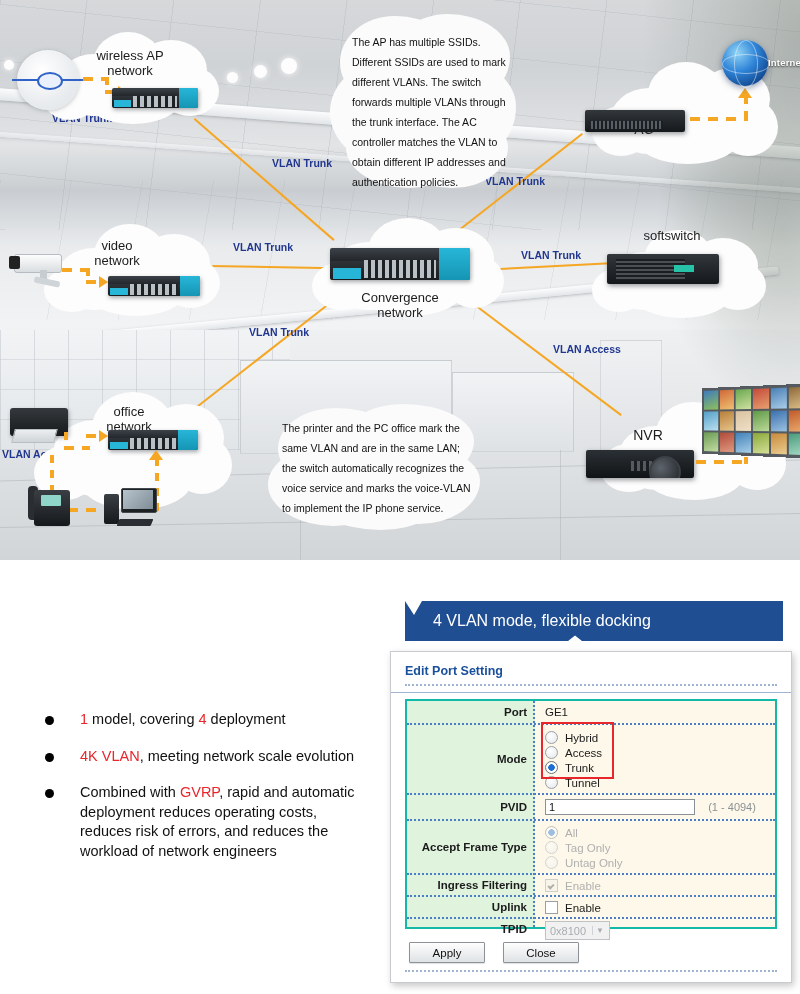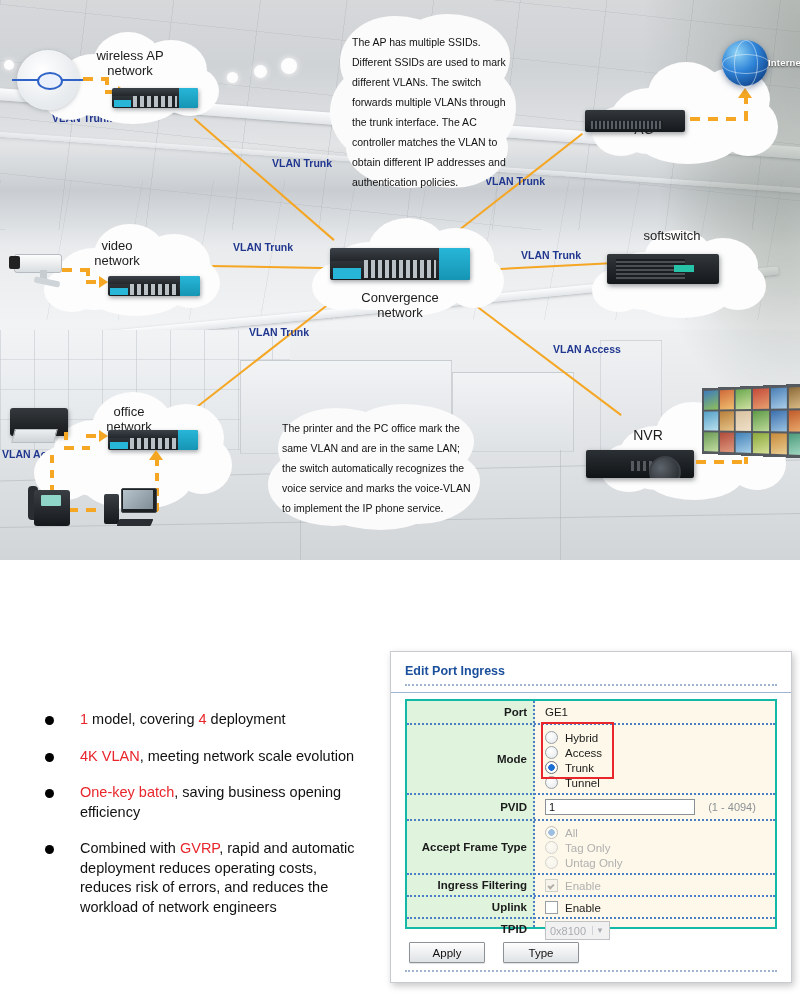--- a/index.html
+++ b/index.html
@@ -427,27 +427,29 @@
   </div>
 
 </div>
 
 <div id="bottom">
 
 
   <ul class="bullets">
     <li><span><span class="hl">1</span><span> model, covering </span><span class="hl">4</span><span> deployment</span></span></li>
     <li><span><span class="hl">4K VLAN</span><span>, meeting network scale evolution</span></span></li>
-    <li><span><span class="hl">One-key batch</span><span>, saving business opening efficiency</span></span></li>
     <li><span><span>Combined with </span><span class="hl">GVRP</span><span>, rapid and automatic deployment reduces operating costs, reduces risk of errors, and reduces the workload of network engineers</span></span></li>
   </ul>
 
+  <div class="ribbon">
+    <span>4 VLAN mode, flexible docking</span>
+  </div>
 
   <div class="dlgcard">
-    <div class="dlgtitle">Edit Port Ingress</div>
+    <div class="dlgtitle">Edit Port Setting</div>
     <div class="dotline" style="left:14px;top:32px;width:372px;"></div>
     <div class="dotline" style="left:0;top:40px;width:400px;border-top:1px solid #9fb4d0;"></div>
 
     <div class="formbox">
       <div class="labelcol"></div>
 
       <div class="frow" style="top:0;height:24px;">
         <div class="flabel" style="top:5px;">Port</div>
         <div class="fval" style="top:5px;">GE1</div>
       </div>
@@ -515,18 +517,18 @@
             <span class="arrow">▼</span>
           </span>
         </div>
       </div>
     </div>
 
     <div class="redbox" style="left:150px;top:70px;width:73px;height:57px;"></div>
 
     <div class="btnrow">
       <div class="btn">Apply</div>
-      <div class="btn">Type</div>
+      <div class="btn">Close</div>
     </div>
     <div class="dotline" style="left:14px;top:318px;width:372px;"></div>
   </div>
 
 </div>
 
 </body></html>

